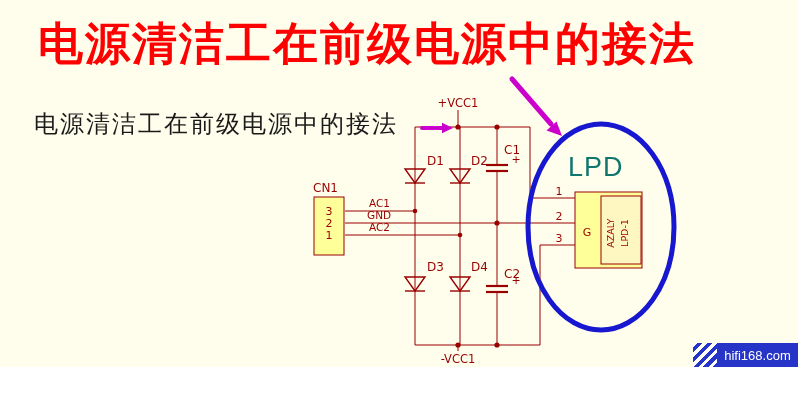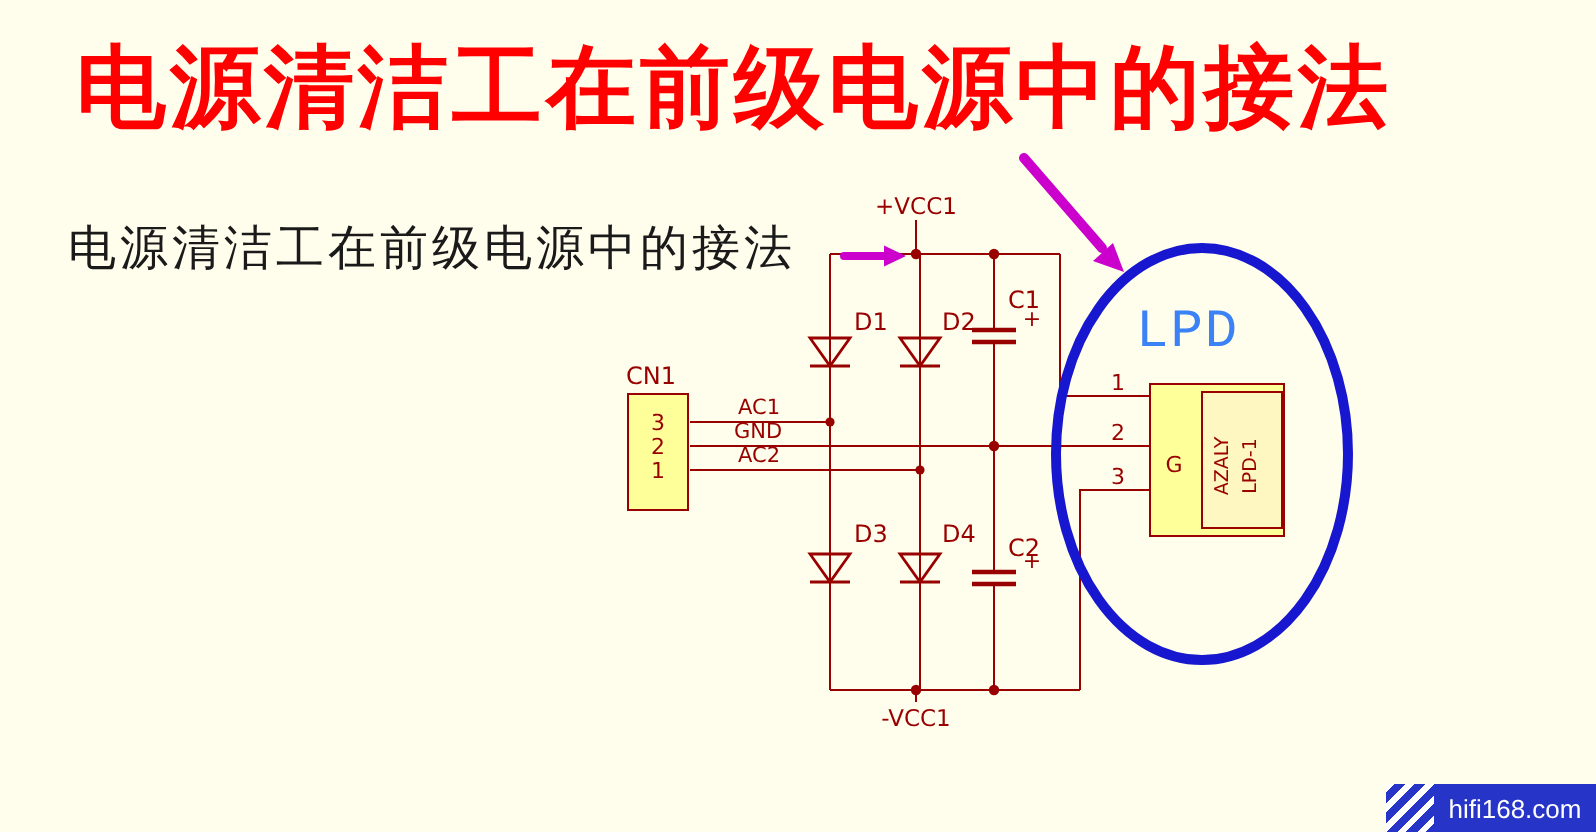--- a/index.html
+++ b/index.html
@@ -1,35 +1,35 @@
 <!DOCTYPE html>
 <html><head>
 <meta charset="utf-8">
 <style>
   html,body{margin:0;padding:0;}
   .canvas{
-    position:relative;width:798px;height:416px;overflow:hidden;
+    position:relative;width:798px;height:367px;overflow:hidden;
     background:#fffeec;
     font-family:"Liberation Sans","DejaVu Sans",sans-serif;
   }
   .title{
     position:absolute;left:38px;top:20px;width:720px;
     font-family:"Liberation Serif","DejaVu Serif",serif;
     font-size:45px;font-weight:bold;color:#ff0000;
     letter-spacing:2px;white-space:nowrap;line-height:1.1;
   }
   .subtitle{
     position:absolute;left:34px;top:108px;
     font-family:"Liberation Serif","DejaVu Serif",serif;
     font-size:24px;color:#1a1a1a;letter-spacing:2px;white-space:nowrap;
   }
   .lpd-label{
     position:absolute;left:568px;top:152px;
-    font-family:Liberation Mono, monospace;
-    font-size:27px;color:#3b82f6;letter-spacing:1px;
+    font-family:Liberation Sans, sans-serif;
+    font-size:27px;color:#0f766e;letter-spacing:1px;
   }
   svg.circuit{position:absolute;left:0;top:0;}
   .watermark{
     position:absolute;right:0;bottom:0;width:105px;height:24px;
     background:#2635c8;display:flex;align-items:center;
   }
   .wm-stripes{
     width:24px;height:24px;flex:0 0 auto;
     background:repeating-linear-gradient(135deg,#ffffff 0 3px,#2635c8 3px 7px);
   }

